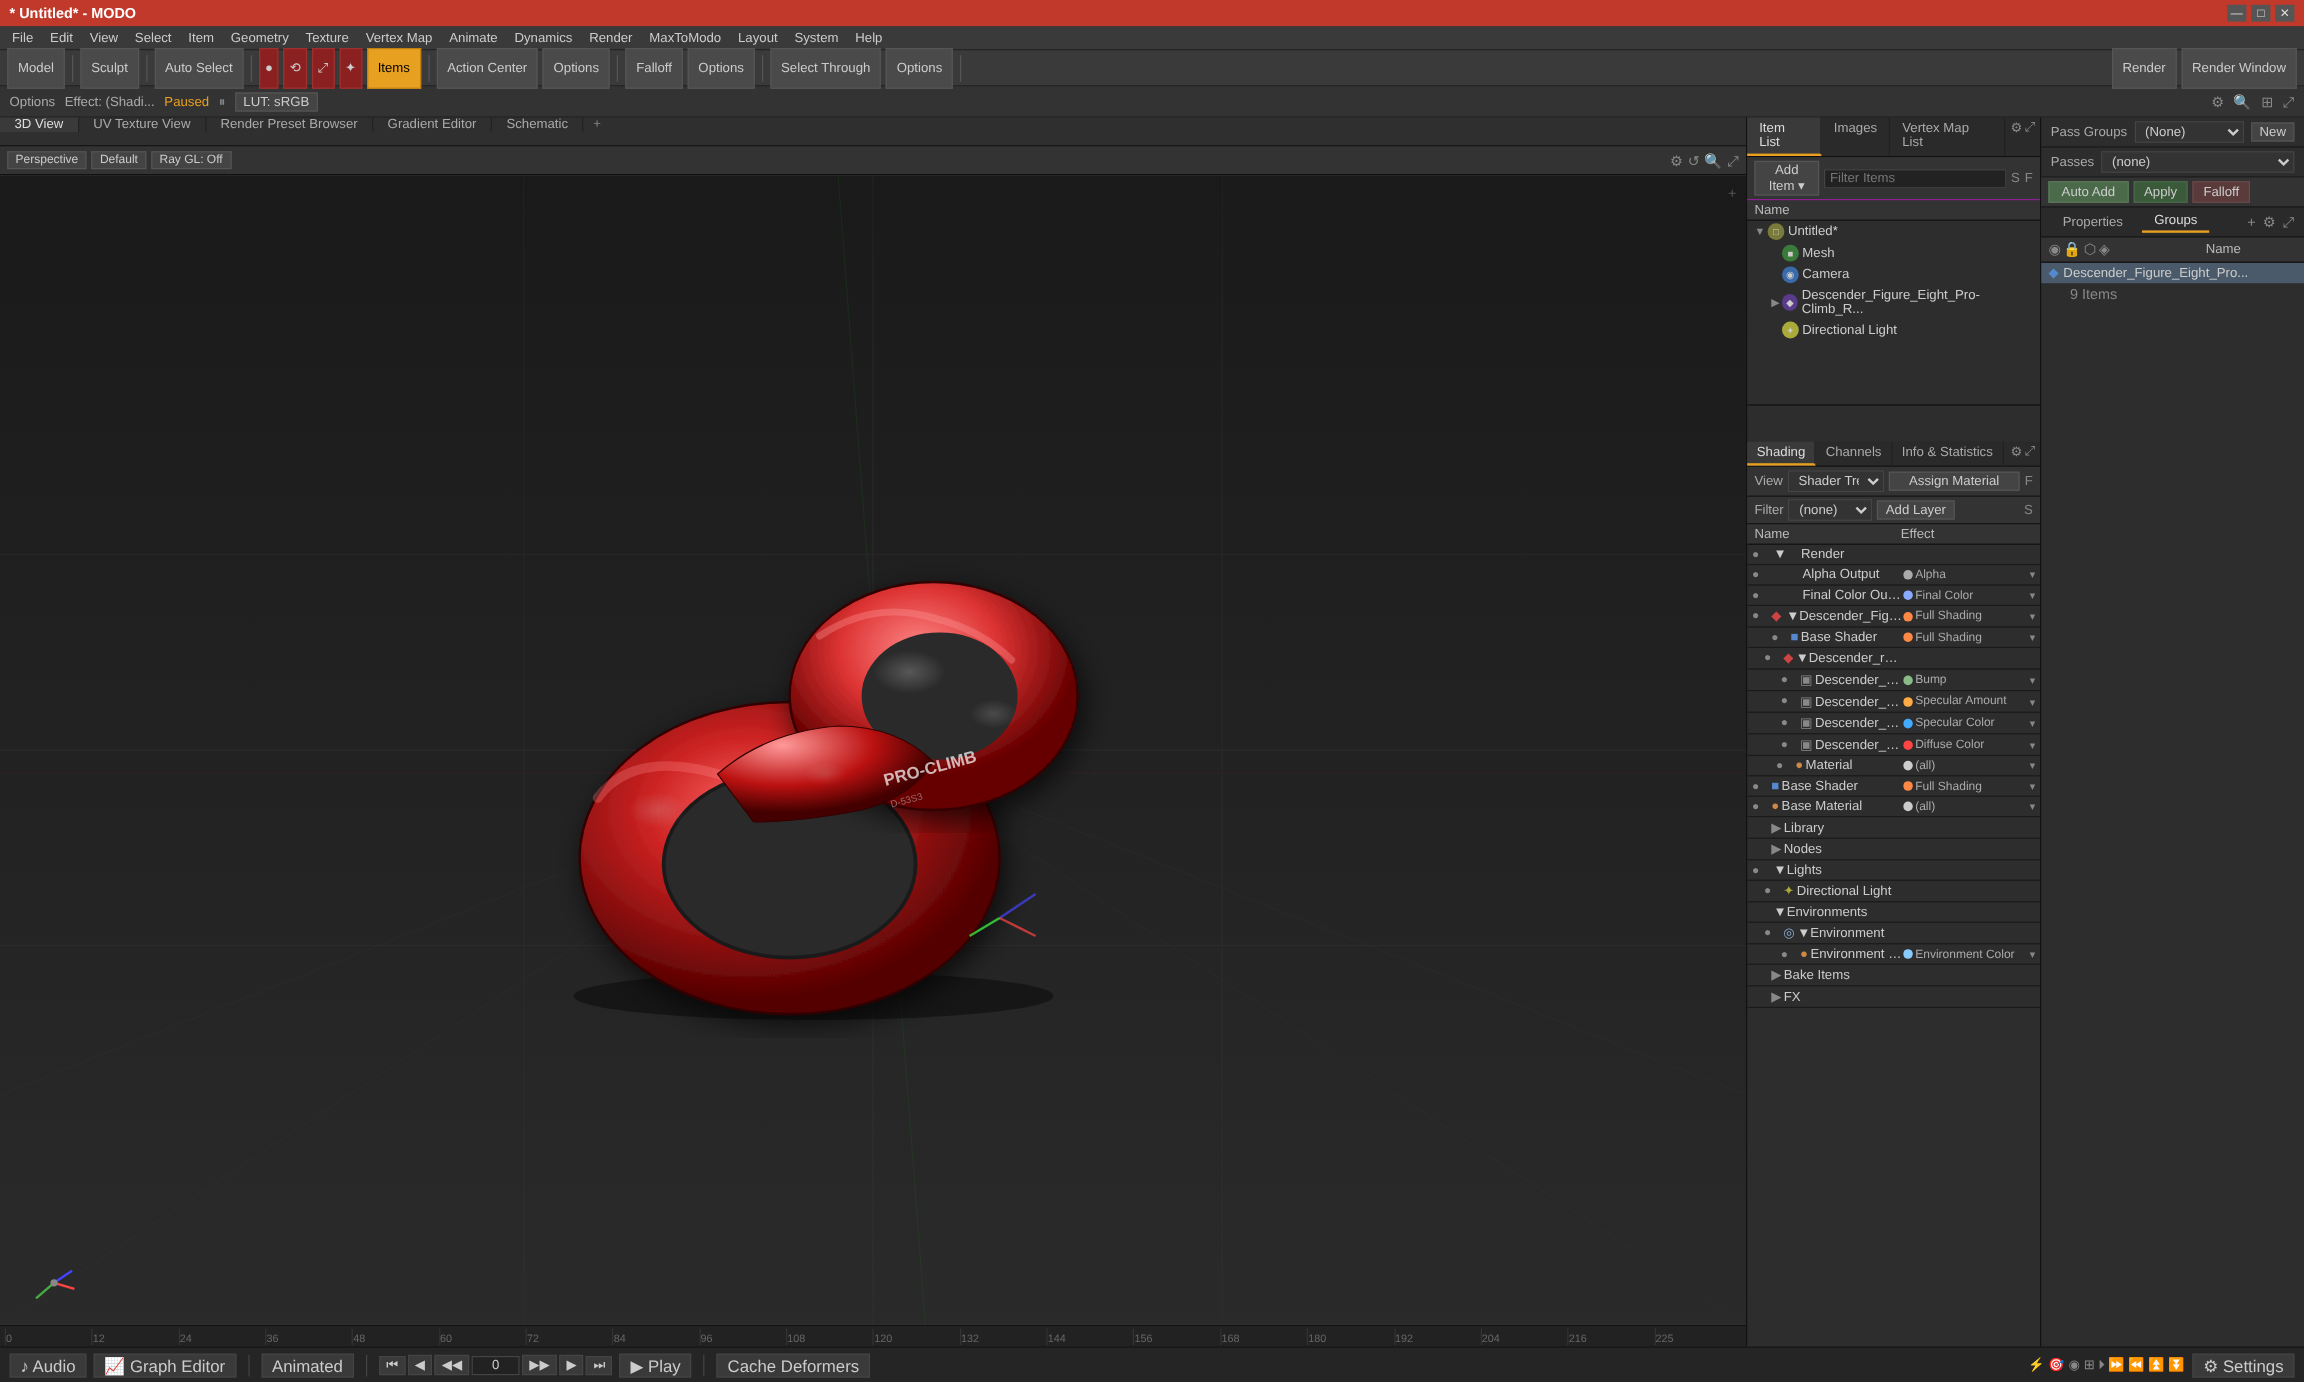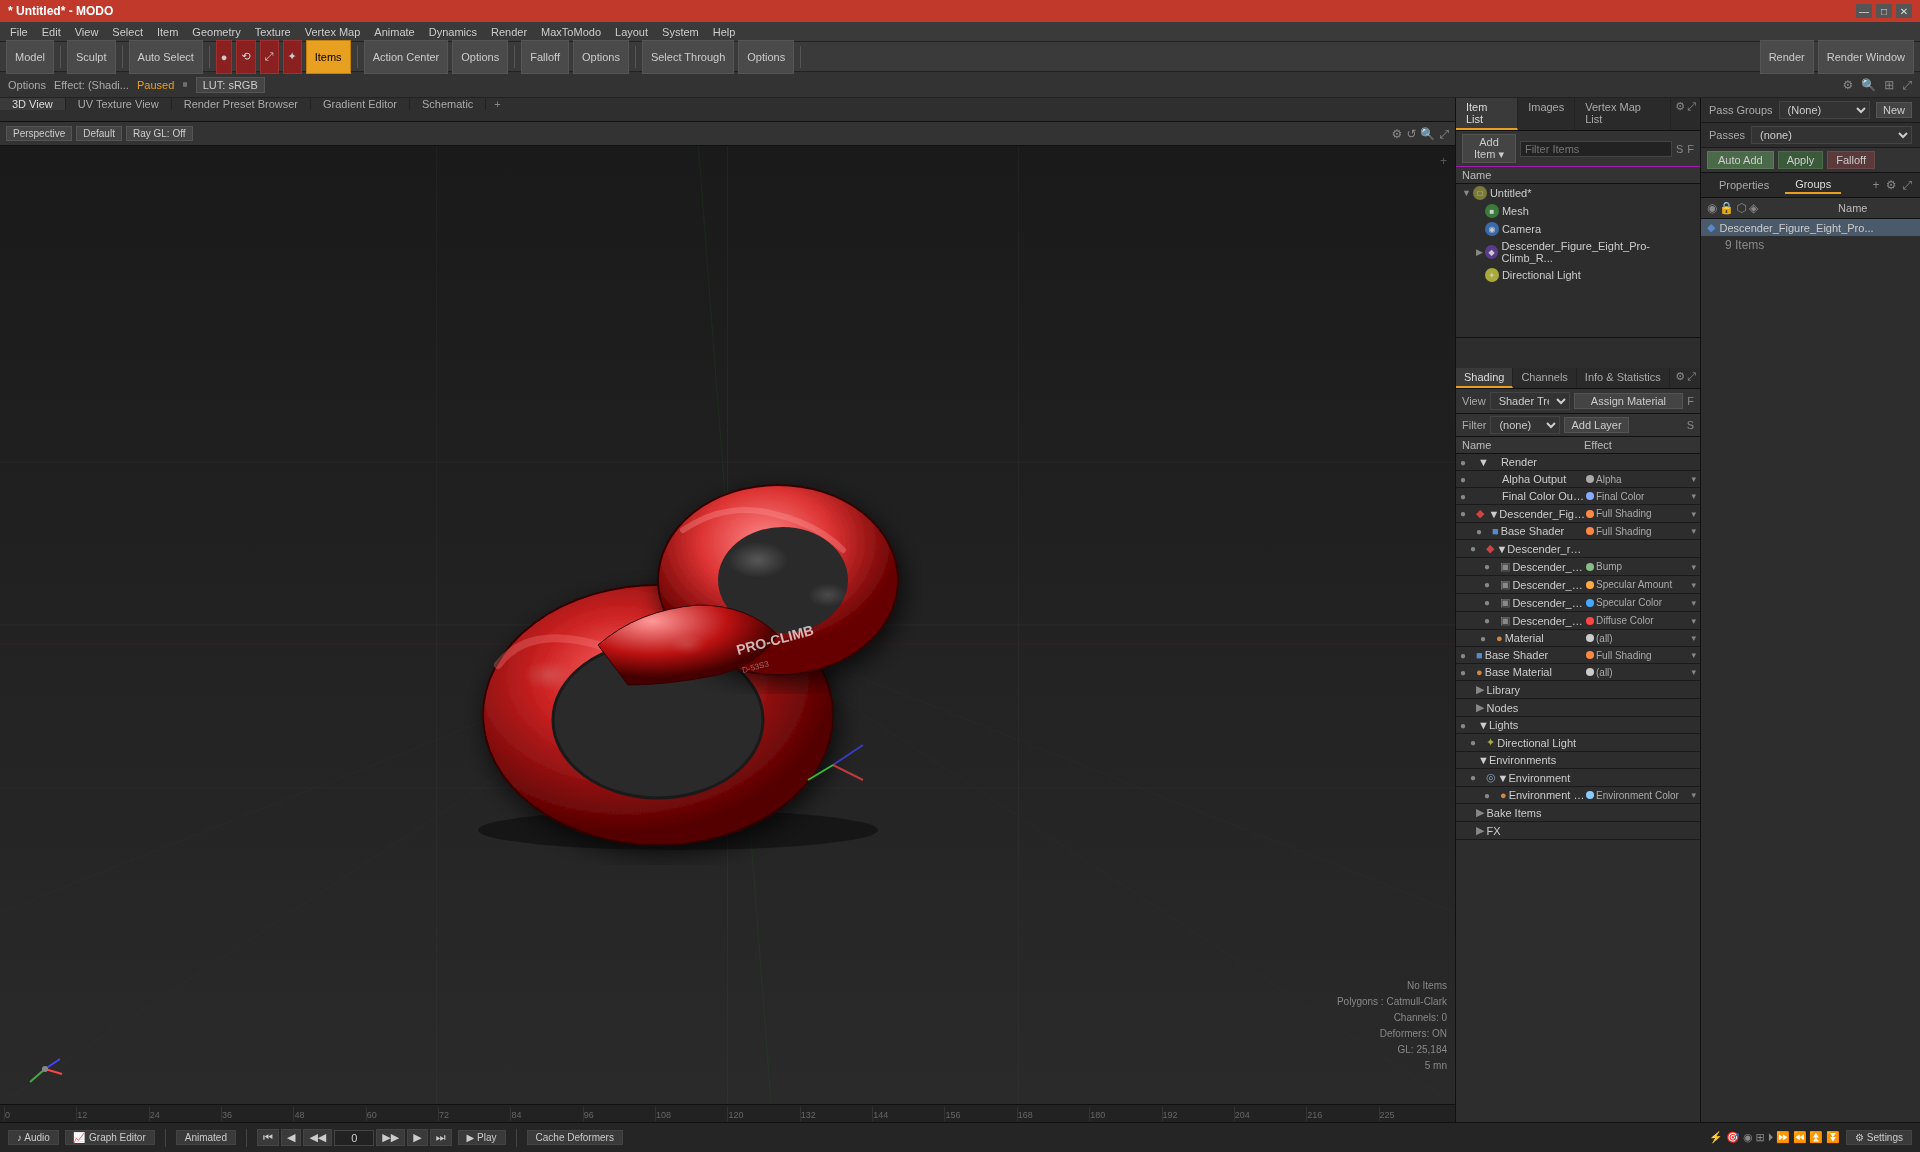--- a/index.html
+++ b/index.html
@@ -126,21 +126,21 @@
     .prop-tab { padding: 2px 10px; font-size: 11px; cursor: pointer; color: #aaa; border-bottom: 1px solid transparent; }
     .prop-tab.active { color: #ddd; border-bottom: 2px solid #e8a020; }
     .grp-list { flex: 1; overflow-y: auto; }
     .grp-item { display: flex; align-items: center; padding: 2px 6px; font-size: 11px; color: #ccc; cursor: pointer; }
     .grp-item.selected { background: #4a5a6a; }
     .grp-item-count { color: #888; font-size: 12px; }
 
     
     #statusbar { background: #252525; height: 30px; display: flex; align-items: center; padding: 0 8px; gap: 6px; border-top: 1px solid #111; }
     .status-item { color: #888; font-size: 11px; display: flex; align-items: center; gap: 3px; }
-    .status-btn { background: #3a3a3a; border: 1px solid #444; color: #ccc; padding: 1px 8px; font-size: 10px; cursor: pointer; }
+    .status-btn { background: #3a3a3a; border: 1px solid #444; color: #ccc; padding: 1px 8px; font-size: 14px; cursor: pointer; }
     .status-sep { width: 1px; background: #444; height: 18px; margin: 0 4px; }
     .timeline-controls { display: flex; align-items: center; gap: 2px; }
     .tc-btn { background: #3a3a3a; border: 1px solid #444; color: #ccc; padding: 1px 5px; font-size: 11px; cursor: pointer; }
     .tc-field { background: #222; border: 1px solid #444; color: #ccc; padding: 1px 4px; font-size: 11px; width: 40px; text-align: center; }
 
     
     ::-webkit-scrollbar { width: 8px; height: 8px; }
     ::-webkit-scrollbar-track { background: #2a2a2a; }
     ::-webkit-scrollbar-thumb { background: #555; border-radius: 2px; }
 
@@ -328,28 +328,20 @@
           <text x="355" y="288" font-family="Arial" font-size="8" fill="#cccccc" opacity="0.5" transform="rotate(-15,355,288)">D-53S3</text>
 
           <line x1="445" y1="380" x2="475" y2="360" stroke="#4444ff" stroke-width="2" opacity="0.7"></line>
           <line x1="445" y1="380" x2="475" y2="395" stroke="#ff4444" stroke-width="2" opacity="0.7"></line>
           <line x1="445" y1="380" x2="420" y2="395" stroke="#44ff44" stroke-width="2" opacity="0.7"></line>
         </svg>
       </div>
 
       <div style="position:absolute;top:8px;right:8px;color:#555;font-size:12px;">+</div>
 
-      <div class="vp-stats">
-        <div>No Items</div>
-        <div>Polygons : Catmull-Clark</div>
-        <div>Channels: 0</div>
-        <div>Deformers: ON</div>
-        <div>GL: 25,184</div>
-        <div>5 mn</div>
-      </div>
 
       <div class="vp-corner-axis">
         <svg width="50" height="50" viewBox="0 0 50 50">
           <line x1="25" y1="25" x2="40" y2="15" stroke="#4444ff" stroke-width="2"></line>
           <line x1="25" y1="25" x2="42" y2="30" stroke="#ff4444" stroke-width="2"></line>
           <line x1="25" y1="25" x2="10" y2="38" stroke="#44aa44" stroke-width="2"></line>
           <circle cx="25" cy="25" r="3" fill="#888"></circle>
         </svg>
       </div>
     </div>

